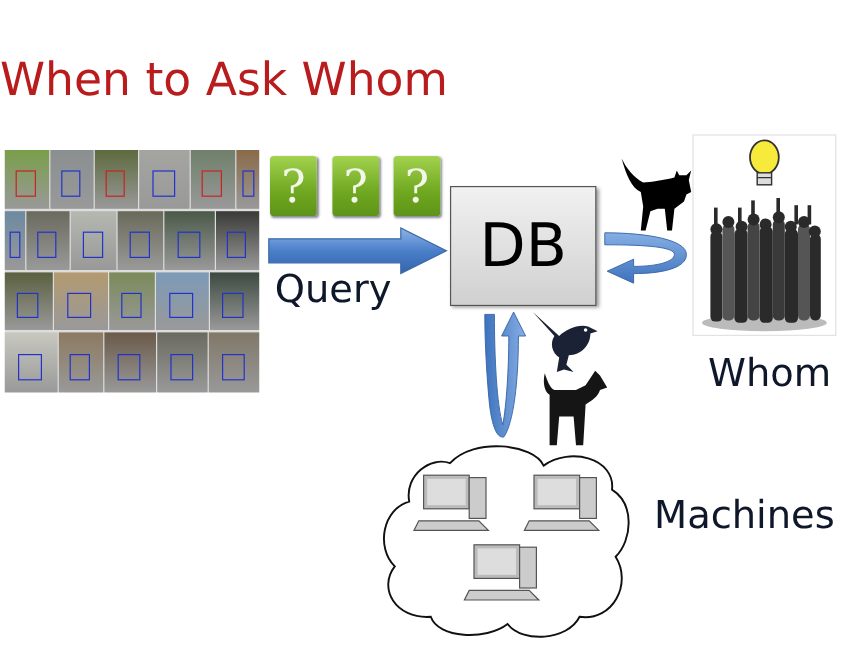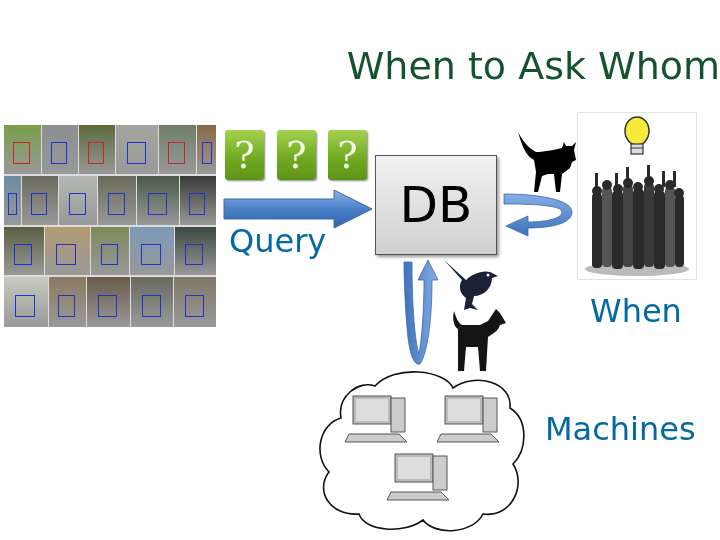--- a/index.html
+++ b/index.html
@@ -2,24 +2,24 @@
 <html><head>
 <meta charset="utf-8">
 <style>
   html, body { margin: 0; padding: 0; }
   body {
     width: 720px; height: 540px; position: relative; overflow: hidden;
     background: #ffffff; font-family: "DejaVu Sans", "Liberation Sans", sans-serif;
   }
   .abs { position: absolute; }
   .title {
-    left: 0; top: 44px; width: 720px; text-align: right;
-    font-size: 38px; color: #14532d; letter-spacing: 0px;
-  }
-  .label { font-size: 32px; color: #0369a1; }
+    left: 0; top: 44px; width: 720px; text-align: left;
+    font-size: 38px; color: #b91c1c; letter-spacing: 0px;
+  }
+  .label { font-size: 32px; color: #0f172a; }
   .photo-grid {
     left: 4px; top: 125px; width: 212px; height: 202px;
     background: #ddd;
   }
   .tile { position: absolute; overflow: hidden; }
   .tile .bbox { position: absolute; border: 1.5px solid #2233cc; }
   .tile .bbox.red { border-color: #cc2222; }
   .qbox {
     width: 39px; height: 50px; top: 130px;
     background: linear-gradient(#a3d24e, #6fa820 60%, #5e9418);
@@ -175,21 +175,21 @@
         <circle cx="101" cy="80" r="5"></circle>
       <rect x="17" y="60" width="3" height="16"></rect>
         <rect x="48" y="54" width="3" height="16"></rect>
       <rect x="69" y="52" width="3" height="16"></rect>
         <rect x="95" y="58" width="3" height="16"></rect>
       <rect x="37" y="60" width="3" height="14"></rect>
         <rect x="84" y="58" width="3" height="16"></rect>
     </g>
   </svg>
 </div>
-<div class="abs label" style="left:590px;top:292px">When</div>
+<div class="abs label" style="left:590px;top:292px">Whom</div>
 
 <svg class="abs" style="left:400px;top:258px" width="44" height="110">
   <defs>
     <linearGradient id="vg" x1="0" y1="0" x2="1" y2="0">
       <stop offset="0" stop-color="#3d72bd"></stop>
         <stop offset="1" stop-color="#86aee4"></stop>
     </linearGradient>
   </defs>
   <path d="M4 4 L12 4 C12 40 14 80 19 96 C22 80 24 50 24 22 L18 22 L28 2 L38 22 L32 22 C32 60 28 94 20 106 C14 108 10 96 8 80 C6 60 4 30 4 4 Z" fill="url(#vg)" stroke="#3a68a8" stroke-width="0.8"></path>
 </svg>

